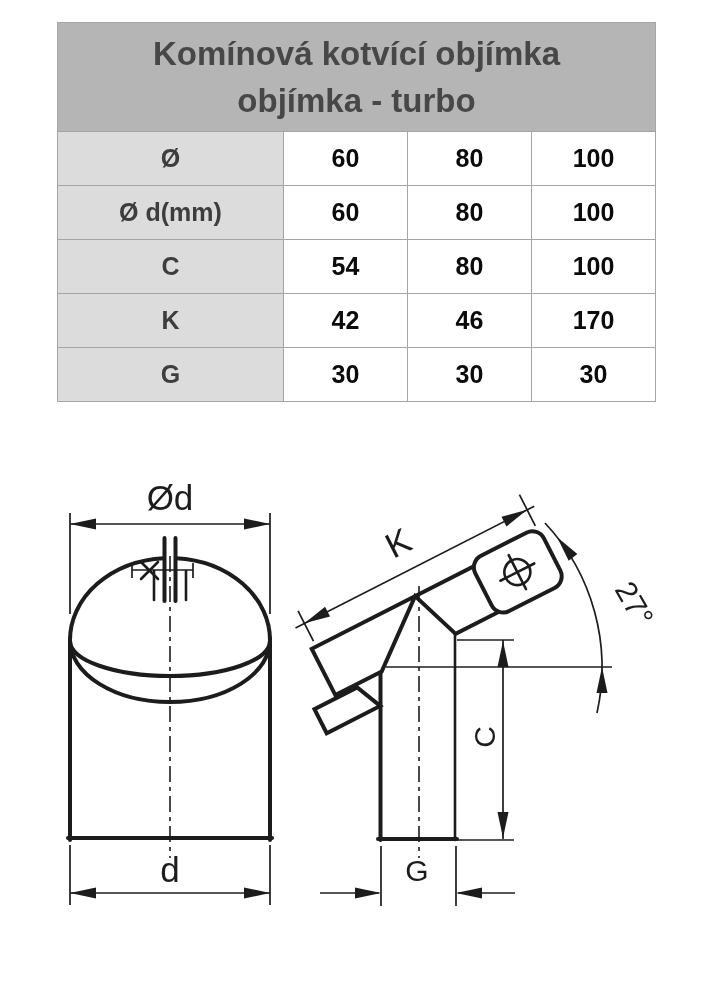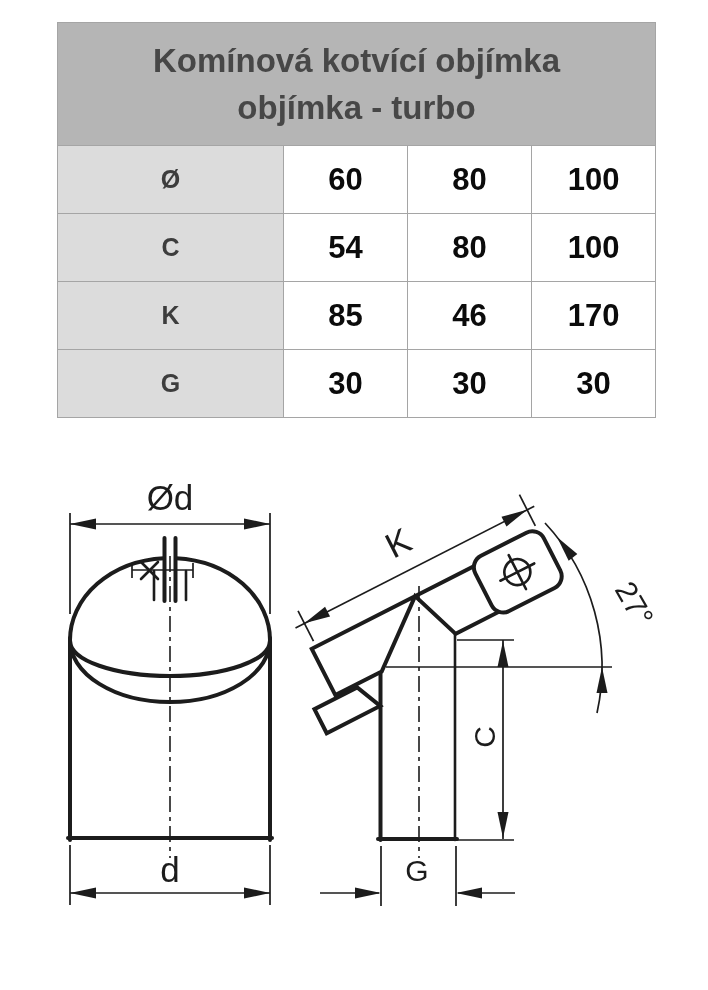--- a/index.html
+++ b/index.html
@@ -4,33 +4,33 @@
 <style>
   html,body{margin:0;padding:0;background:#ffffff;}
   body{width:708px;height:990px;position:relative;font-family:"Liberation Sans",sans-serif;}
 
   
   .spec-table{
     position:absolute;left:57px;top:22px;width:598px;
     border-collapse:collapse;table-layout:fixed;
     font-family:"Liberation Sans",sans-serif;
   }
-  .spec-table td,.spec-table th{border:1.5px solid #a5a5a5;padding:8px;}
+  .spec-table td,.spec-table th{border:1.5px solid #a5a5a5;padding:1px;}
   .title-cell{
     background:#b5b5b5;height:106px;text-align:center;vertical-align:middle;
     border-bottom:2.5px solid #333333;
   }
   .title-line{display:block;font-size:33px;font-weight:bold;color:#474747;line-height:1.43;}
   .row-label{
     background:#dcdcdc;width:226px;height:51px;text-align:center;vertical-align:middle;
     font-size:25px;font-weight:bold;color:#3d3d3d;border-right:2px solid #606060;
   }
   .val-cell{
     background:#ffffff;width:124px;text-align:center;vertical-align:middle;
-    font-size:31px;font-weight:bold;color:#0b0b0b;
+    font-size:25px;font-weight:bold;color:#0b0b0b;
   }
 
   
   .drawing-svg{position:absolute;left:0;top:434px;}
   .thick{stroke:#1c1c1c;stroke-width:4;fill:none;stroke-linecap:round;}
   .thick2{stroke:#1c1c1c;stroke-width:2.6;fill:none;stroke-linecap:round;}
   .thin{stroke:#1c1c1c;stroke-width:1.7;fill:none;}
   .cl{stroke:#1c1c1c;stroke-width:1.6;fill:none;stroke-dasharray:16 5 4 5;}
   .whitefill{fill:#ffffff;stroke:#1c1c1c;stroke-width:4;}
   .dimtxt{font-family:"Liberation Sans",sans-serif;font-size:35px;fill:#1c1c1c;text-anchor:middle;}
@@ -53,28 +53,34 @@
         <span class="title-line">objímka - turbo</span>
       </td>
     </tr>
     <tr>
       <th class="row-label">Ø</th>
       <td class="val-cell">60</td>
       <td class="val-cell">80</td>
       <td class="val-cell">100</td>
     </tr>
     <tr>
+      <th class="row-label">Ø d(mm)</th>
+      <td class="val-cell">60</td>
+      <td class="val-cell">80</td>
+      <td class="val-cell">100</td>
+    </tr>
+    <tr>
       <th class="row-label">C</th>
       <td class="val-cell">54</td>
       <td class="val-cell">80</td>
       <td class="val-cell">100</td>
     </tr>
     <tr>
       <th class="row-label">K</th>
-      <td class="val-cell">85</td>
+      <td class="val-cell">42</td>
       <td class="val-cell">46</td>
       <td class="val-cell">170</td>
     </tr>
     <tr>
       <th class="row-label">G</th>
       <td class="val-cell">30</td>
       <td class="val-cell">30</td>
       <td class="val-cell">30</td>
     </tr>
   </tbody>

